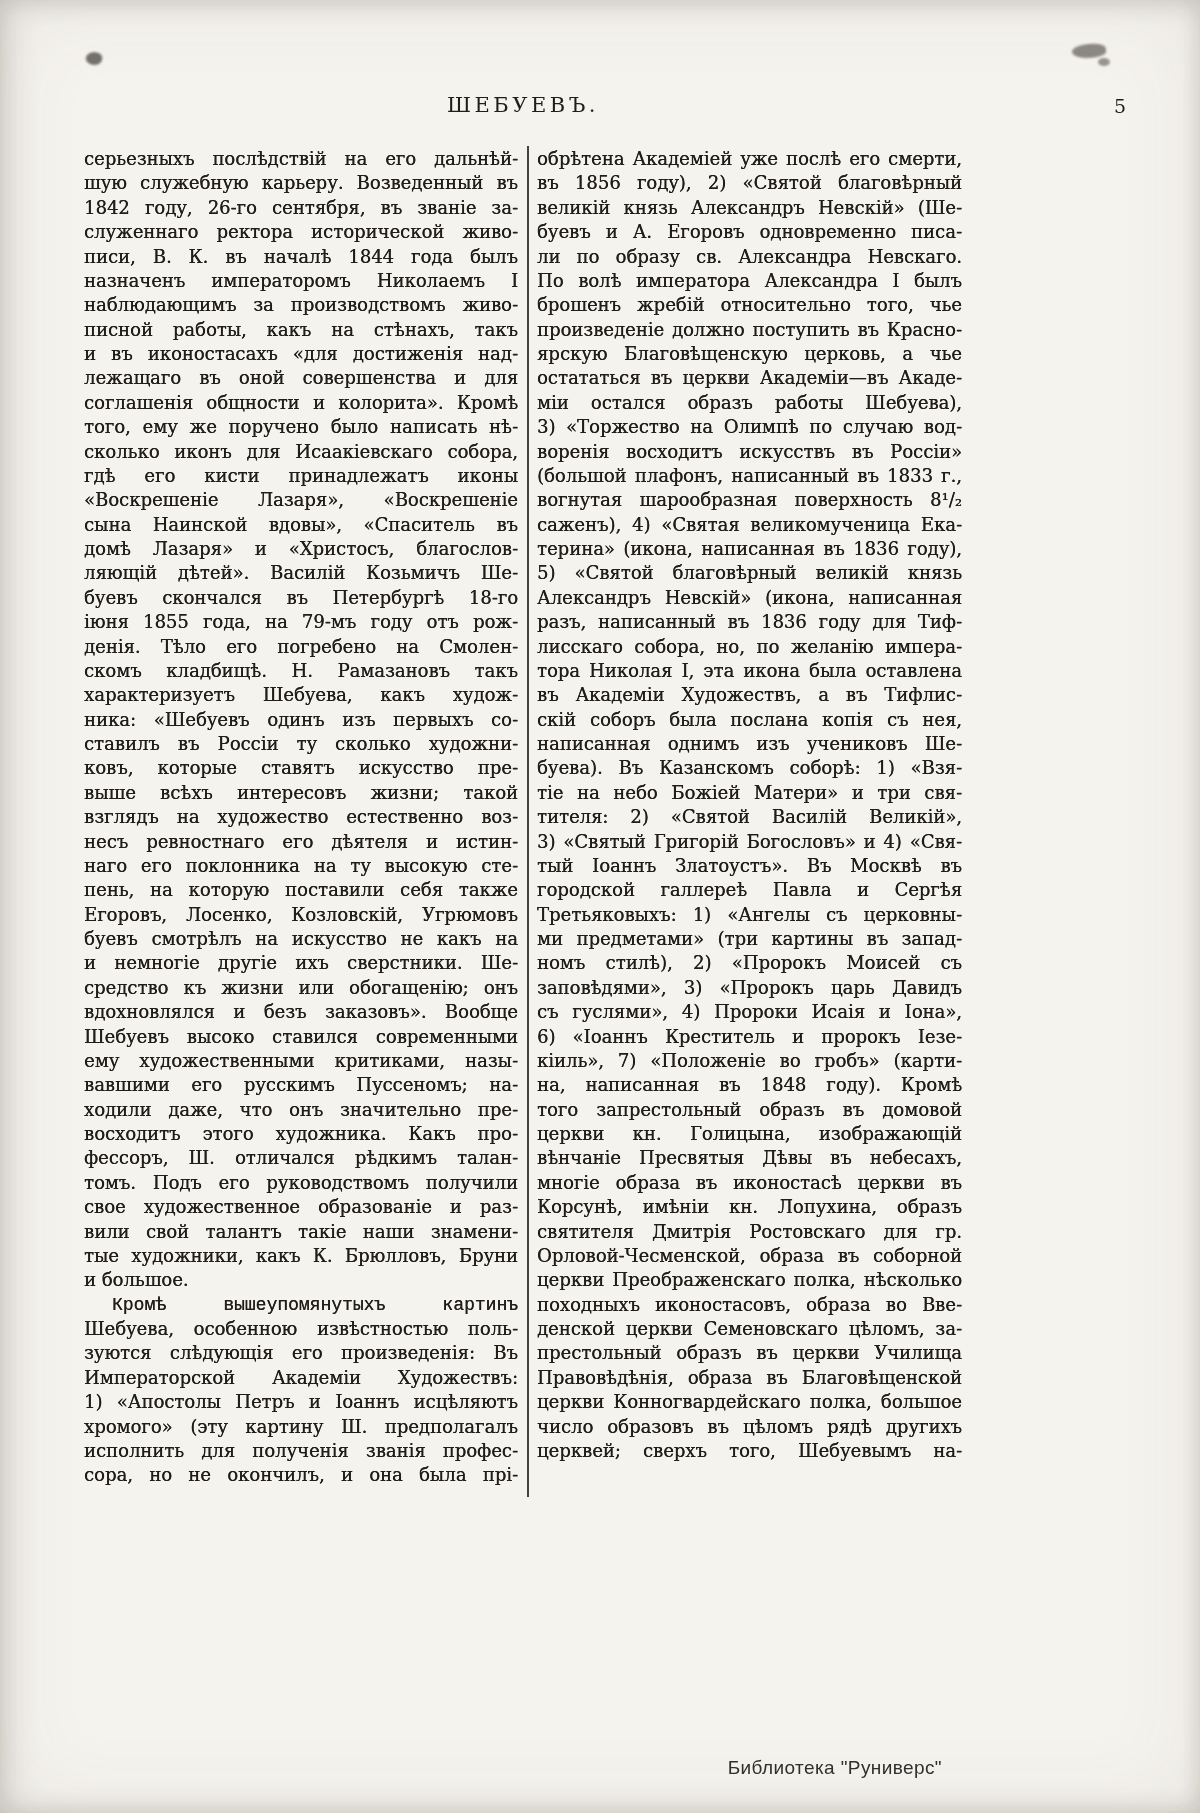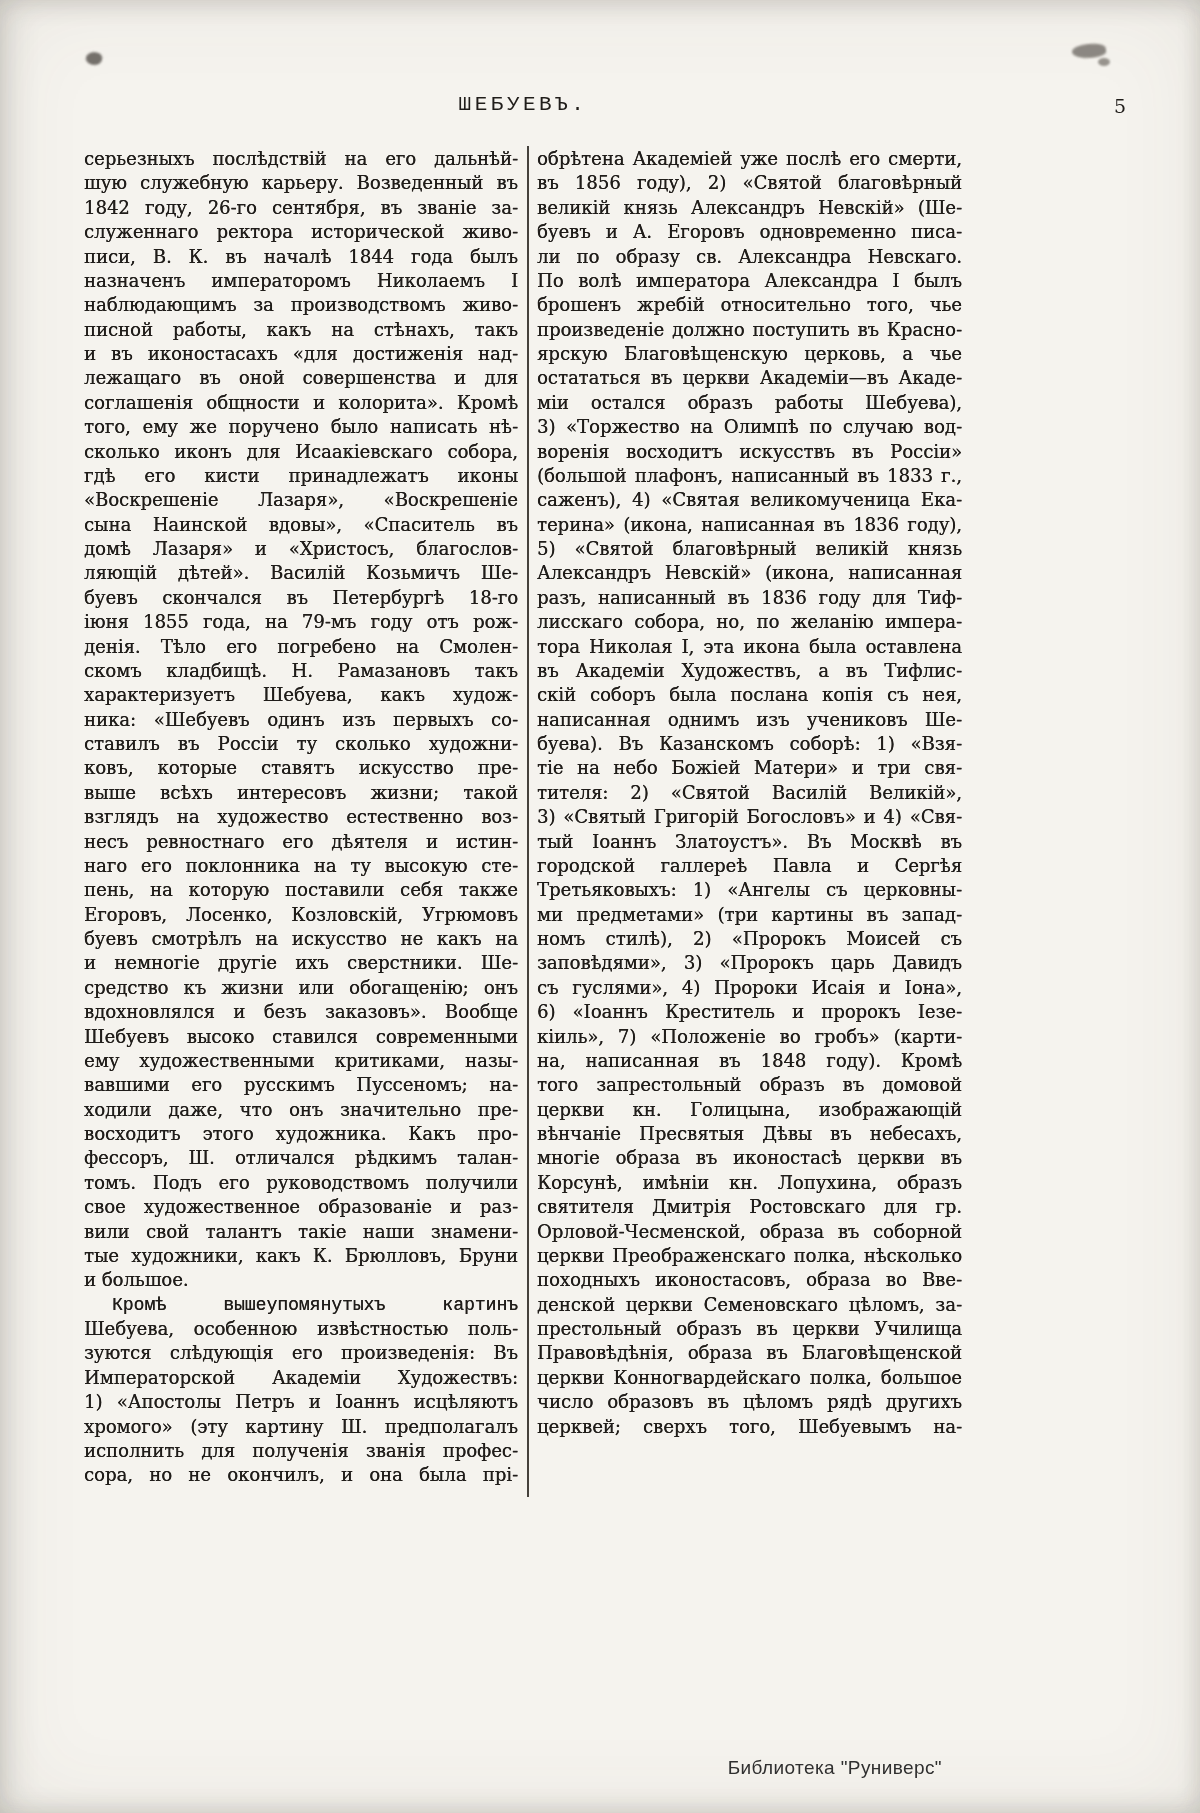--- a/index.html
+++ b/index.html
@@ -35,21 +35,20 @@
     background: #5a554e; border-radius: 50%;
     filter: blur(1px); opacity: .6;
   }
   .running-head {
     position: absolute;
     left: 84px; top: 93px; width: 878px;
     text-align: center;
     font-size: 21px;
     letter-spacing: 3.5px;
     color: var(--ink, #201d1a);
-    font-family: Liberation Mono, monospace;
   }
   .pagenum {
     position: absolute;
     left: 1114px; top: 95px;
     font-size: 19px;
   }
   .divider {
     position: absolute;
     left: 527px; top: 146px;
     width: 1.6px; height: 1351px;
@@ -169,20 +168,21 @@
         <div class="line">ли по образу св. Александра Невскаго.</div>
         <div class="line">По волѣ императора Александра I былъ</div>
         <div class="line">брошенъ жребій относительно того, чье</div>
         <div class="line">произведеніе должно поступить въ Красно-</div>
         <div class="line">ярскую Благовѣщенскую церковь, а чье</div>
         <div class="line">остататься въ церкви Академіи—въ Акаде-</div>
         <div class="line">міи остался образъ работы Шебуева),</div>
         <div class="line">3) «Торжество на Олимпѣ по случаю вод-</div>
         <div class="line">воренія восходитъ искусствъ въ Россіи»</div>
         <div class="line">(большой плафонъ, написанный въ 1833 г.,</div>
+        <div class="line">вогнутая шарообразная поверхность 8¹/₂</div>
         <div class="line">саженъ), 4) «Святая великомученица Ека-</div>
         <div class="line">терина» (икона, написанная въ 1836 году),</div>
         <div class="line">5) «Святой благовѣрный великій князь</div>
         <div class="line">Александръ Невскій» (икона, написанная</div>
         <div class="line">разъ, написанный въ 1836 году для Тиф-</div>
         <div class="line">лисскаго собора, но, по желанію импера-</div>
         <div class="line">тора Николая I, эта икона была оставлена</div>
         <div class="line">въ Академіи Художествъ, а въ Тифлис-</div>
         <div class="line">скій соборъ была послана копія съ нея,</div>
         <div class="line">написанная однимъ изъ учениковъ Ше-</div>

